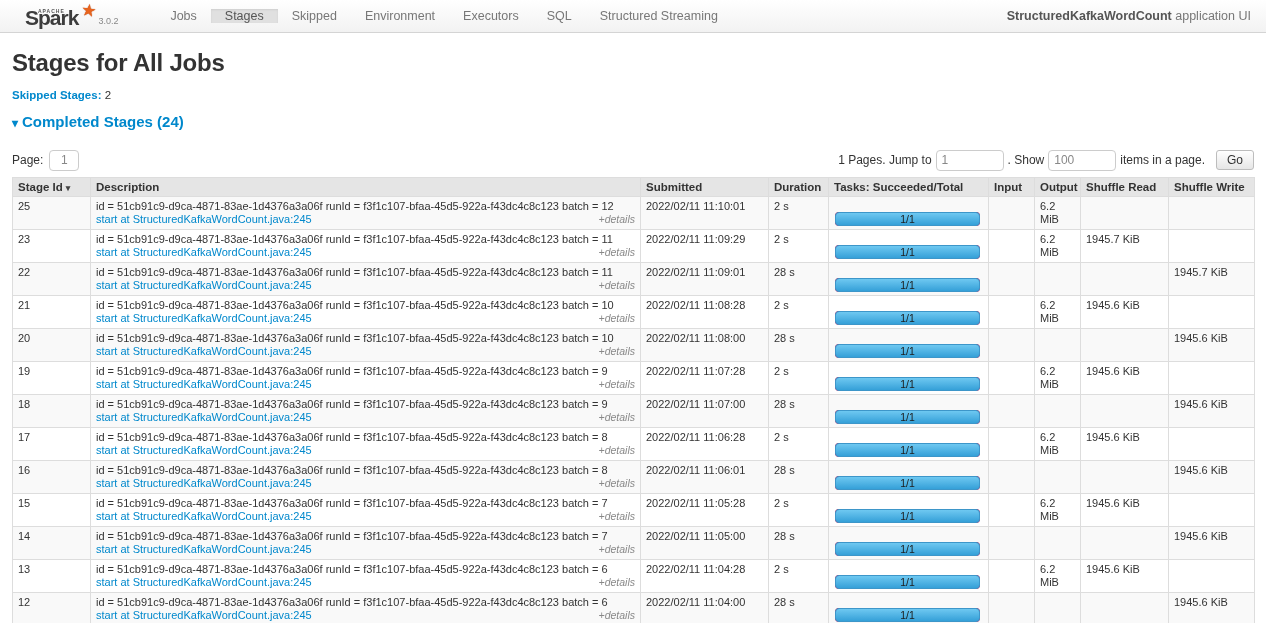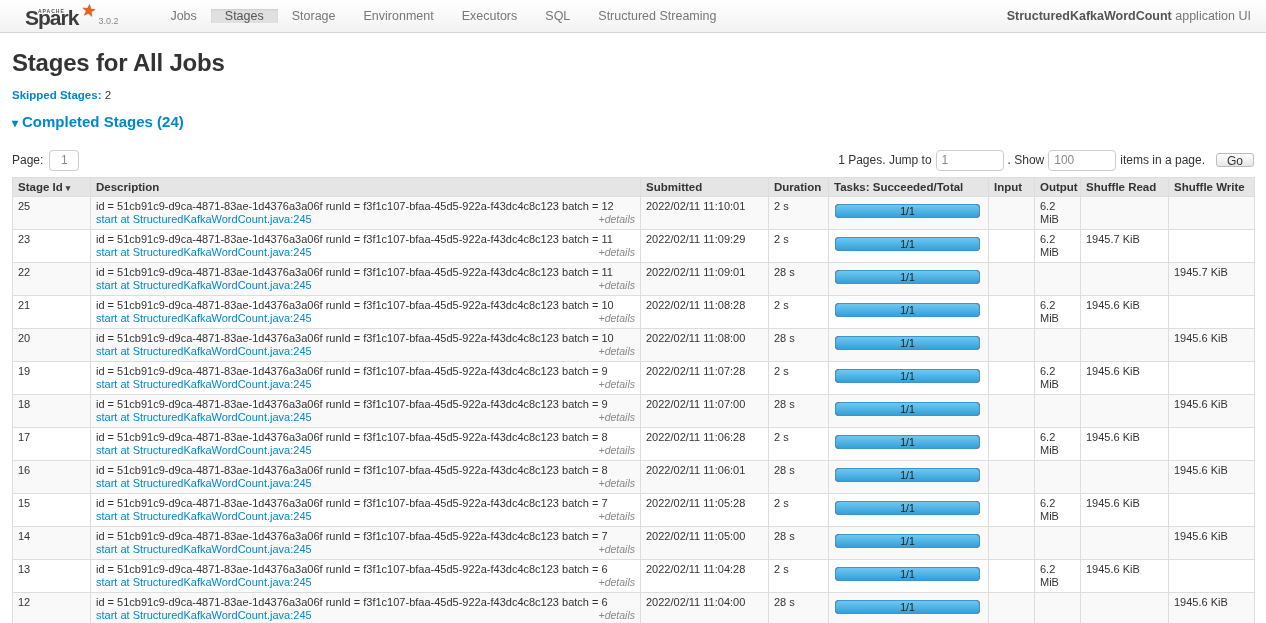--- a/index.html
+++ b/index.html
@@ -34,36 +34,36 @@
   .section-head .caret { font-size:12px; margin-right:4px; }
 
   
   .pgrow { display:flex; align-items:center; font-size:12px; color:#333; margin-bottom:6px; }
   .pgrow input { border:1px solid #ccc; border-radius:4px; height:21px; font-size:12px;
     color:#888; font-family:"Liberation Sans", sans-serif; }
   .pg-page-input { width:30px; text-align:center; margin-left:6px; }
   .pg-right { margin-left:auto; display:flex; align-items:center; }
   .pg-right span { margin:0 4px; white-space:nowrap; }
   .pg-jump-input, .pg-show-input { width:68px; padding-left:5px; color:#555; }
-  .go-btn { margin-left:7px; height:14px; padding:0 10px; font-size:12px; color:#333;
+  .go-btn { margin-left:7px; height:20px; padding:0 10px; font-size:12px; color:#333;
     background:linear-gradient(#ffffff,#e6e6e6); border:1px solid #bdbdbd; border-radius:3px; cursor:pointer;
     font-family:"Liberation Sans", sans-serif; }
 
   
   table { width:1242px; table-layout:fixed; border-collapse:collapse; }
   th { border:1px solid #ddd; padding:3px 5px; text-align:left; font-size:11.5px; font-weight:bold;
     color:#333; white-space:nowrap; cursor:pointer; background:#e5e5e5; }
   td { border:1px solid #ddd; padding:3px 5px; vertical-align:top; font-size:11px; line-height:13px; color:#333; }
   tbody tr:nth-child(odd) { background:#f9f9f9; }
   tbody tr:nth-child(even) { background:#ffffff; }
   .sort-caret { font-size:9px; color:#444; margin-left:3px; }
   .desc2 { display:flex; justify-content:space-between; align-items:baseline; }
   .stage-link { color:#0088cc; text-decoration:none; cursor:pointer; }
   .details-toggle { color:#888; font-size:10.5px; cursor:pointer; margin-left:8px;font-style:italic; }
-  .progress { background:#be185d; border-radius:4px; height:14px; margin:4px 3px 0 1px;
+  .progress { background:#be185d; border-radius:4px; height:14px; margin:12px 3px 0 1px;
     box-shadow:inset 0 1px 2px rgba(0,0,0,0.12); }
   .progress-bar { width:100%; height:14px; border-radius:4px;
     background:linear-gradient(#6ec8f1,#35a0d8); border:1px solid #3d96c9;
     text-align:center; font-size:10.5px; color:#1c1c1c; line-height:12px; }
 </style>
 </head>
 <body>
 
 <div class="navbar">
   <div class="brand">
@@ -75,21 +75,21 @@
     <span class="logo-version">3.0.2</span>
   </div>
   <ul class="nav-tabs">
       <li class="nav-tab">
         <span>Jobs</span>
       </li>
       <li class="nav-tab active">
         <span>Stages</span>
       </li>
       <li class="nav-tab">
-        <span>Storage</span>
+        <span>Skipped</span>
       </li>
       <li class="nav-tab">
         <span>Environment</span>
       </li>
       <li class="nav-tab">
         <span>Executors</span>
       </li>
       <li class="nav-tab">
         <span>SQL</span>
       </li>

